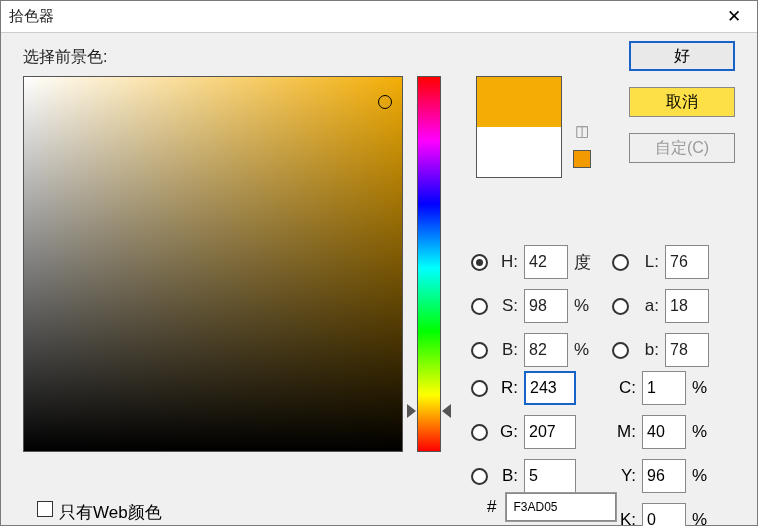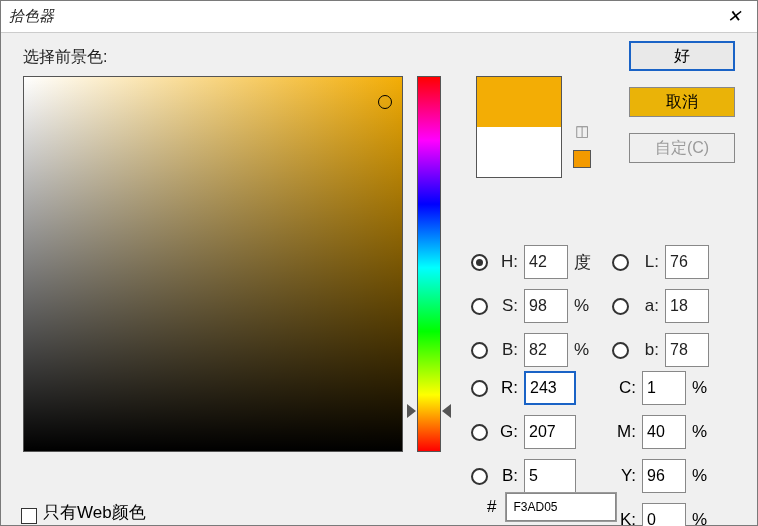--- a/index.html
+++ b/index.html
@@ -8,21 +8,20 @@
     width: 758px; height: 526px;
     background: #f0f0f0;
     border: 1px solid #7a7a7a;
     position: relative;
   }
   .titlebar {
     height: 32px;
     display: flex; align-items: center;
     border-bottom: 1px solid #ccc;
     background: #fff;
-    font-style: italic;
   }
   .titlebar .title { flex: 1; padding-left: 8px; font-size: 15px; color: #222; }
   .titlebar .close {
     width: 46px; height: 31px;
     display: flex; align-items: center; justify-content: center;
     font-size: 17px; cursor: pointer;
   }
   .body { position: relative; padding: 14px 22px; }
   .label-fg { font-size: 16px; color: #222; margin-bottom: 8px; }
 
@@ -75,21 +74,21 @@
   .websafe-sw {
     position:absolute; right:-22px; top:74px;
     width:18px; height:18px; background:#f39a00; border:1px solid #555;
   }
 
   .right-btns {
     position: absolute; right: 22px; top: 8px;
     display: flex; flex-direction: column; gap: 16px; width: 106px;
   }
   .btn {
-    height: 30px; border: 1px solid #888; background: #eab308;
+    height: 30px; border: 1px solid #888; background: #fde047;
     font-size: 16px; display:flex; align-items:center; justify-content:center;
     cursor: pointer;
   }
   .btn.primary { border: 2px solid #1a63c6; background:#e9e9e9; }
   .btn.disabled { color:#9a9a9a; background:#efefef; cursor:default; }
 
   .fields {
     position: absolute; left: 470px; top: 212px;
     display: grid; grid-template-columns: auto auto; column-gap: 20px; row-gap: 10px;
     font-size: 17px; color:#222;
@@ -120,22 +119,22 @@
     position:absolute; left:486px; top:460px;
     display:flex; align-items:center; gap:10px; font-size:17px;
   }
   .hex-inp {
     width:110px; height:28px; border:1px solid #888; background:#fff;
     padding:0 6px; font-size:12px; display:flex; align-items:center;
     box-shadow: 0 0 0 1px #9a9a9a;
   }
 
   .web-only {
-    position:absolute; left:20px; top:468px;
-    display:flex; align-items:flex-end; gap:6px; font-size:17px;
+    position:absolute; left:36px; top:468px;
+    display:flex; align-items:flex-start; gap:6px; font-size:17px;
   }
   .chk { width:16px; height:16px; border:1px solid #333; background:#fff; }
 </style>
 </head>
 <body>
 
 <div class="window">
 
   <div class="titlebar">
     <div class="title">拾色器</div>

